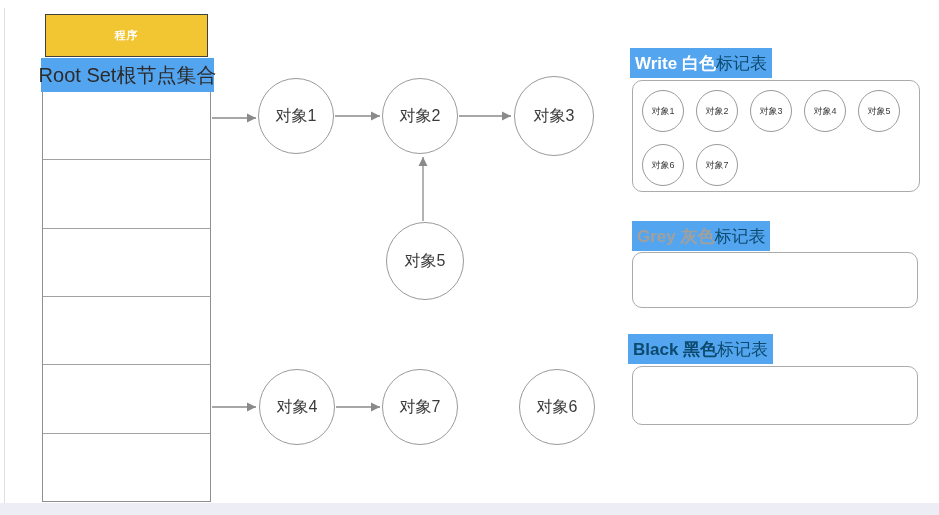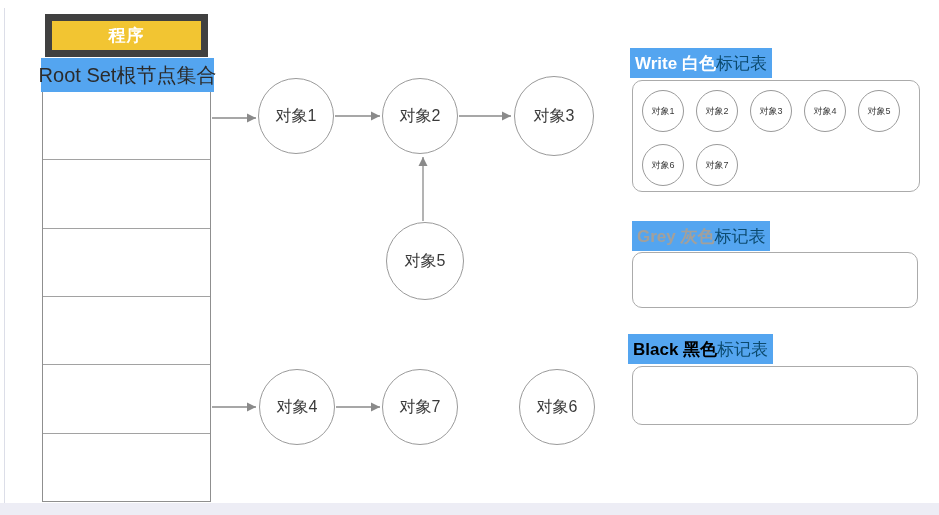--- a/index.html
+++ b/index.html
@@ -20,22 +20,22 @@
     background: #dcdee8;
   }
   .edge-bottom {
     position: absolute; left: 0; top: 503px; width: 939px; height: 12px;
     background: #ededf5;
   }
 
   
   .stack-header {
     position: absolute; left: 45px; top: 14px; width: 163px; height: 43px;
-    background: #f2c532; border: 7px solid #404040;
-    color: #ffffff; font-size: 17px; font-weight: bold;
+    background: #f2c532; border: 1px solid #404040;
+    color: #ffffff; font-size: 11px; font-weight: bold;
     display: flex; align-items: center; justify-content: center;
     letter-spacing: 1px;
   }
   .stack-root {
     position: absolute; left: 41px; top: 58px; width: 173px; height: 34px;
     background: #54a5f0;
     color: #2b2b2b; font-size: 20px;
     display: flex; align-items: center; justify-content: center;
     white-space: nowrap;
   }
@@ -68,21 +68,21 @@
     position: absolute; height: 30px;
     background: #54a5f0;
     display: flex; align-items: center;
     padding: 0 5px;
     font-size: 17px; white-space: nowrap;
   }
   .panel-label .en { font-weight: bold; }
   .panel-label .cn { color: #0c4a6e; font-weight: normal; }
   .t-white { color: #ffffff; }
   .t-grey  { color: #a3a09b; }
-  .t-black { color: #000000; }
+  .t-black { color: #0c4a6e; }
 
   .panel-box {
     position: absolute;
     background: #fff;
     border: 1.5px solid #ababab;
     border-radius: 10px;
   }
   .box-white { left: 632px; top: 80px;  width: 288px; height: 112px; }
   .box-grey  { left: 632px; top: 252px; width: 286px; height: 56px; }
   .box-black { left: 632px; top: 366px; width: 286px; height: 59px; }

